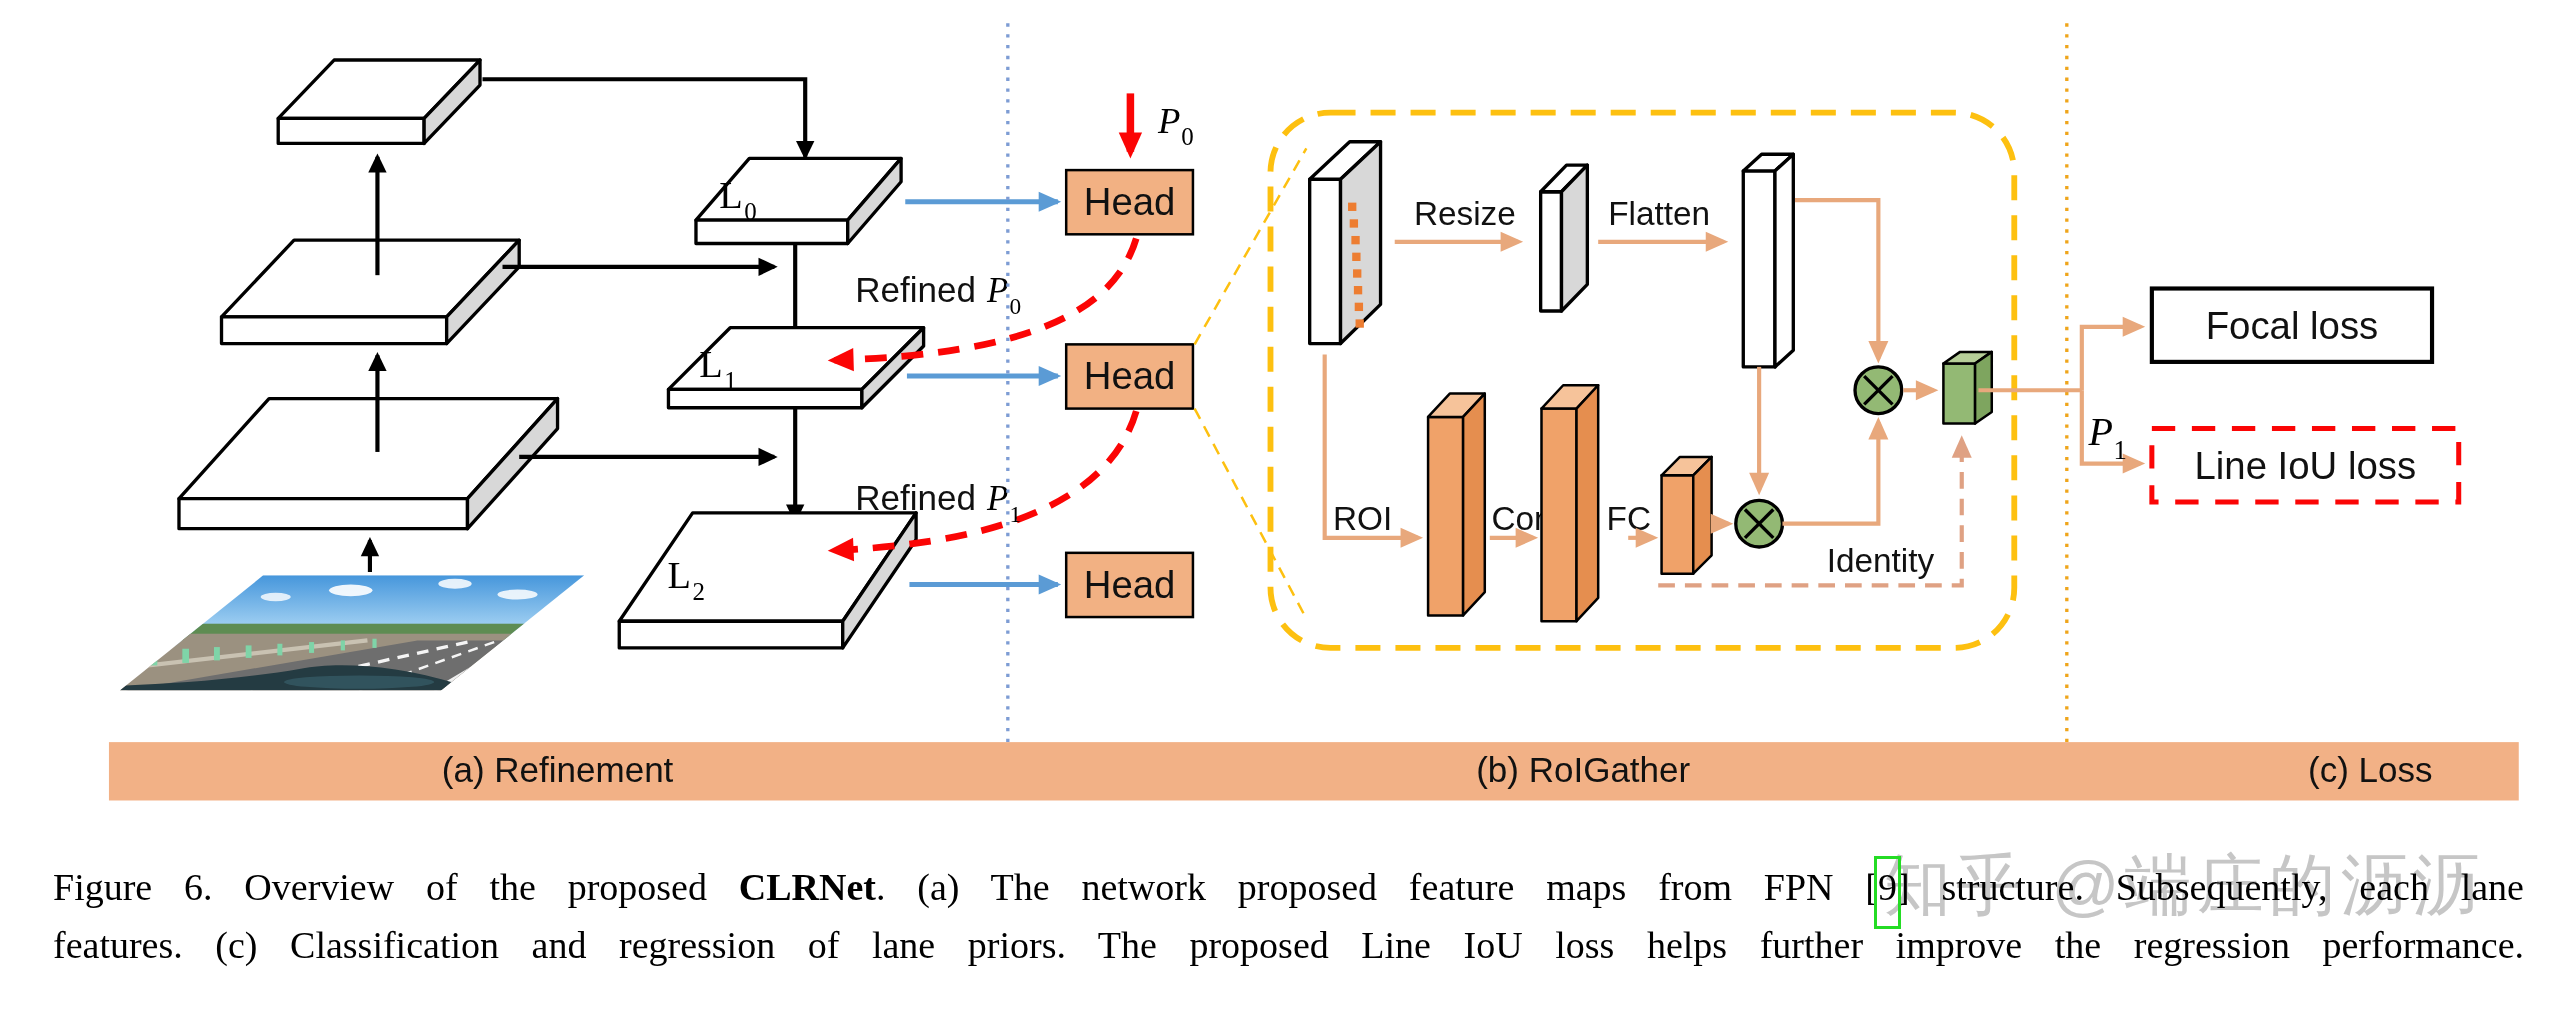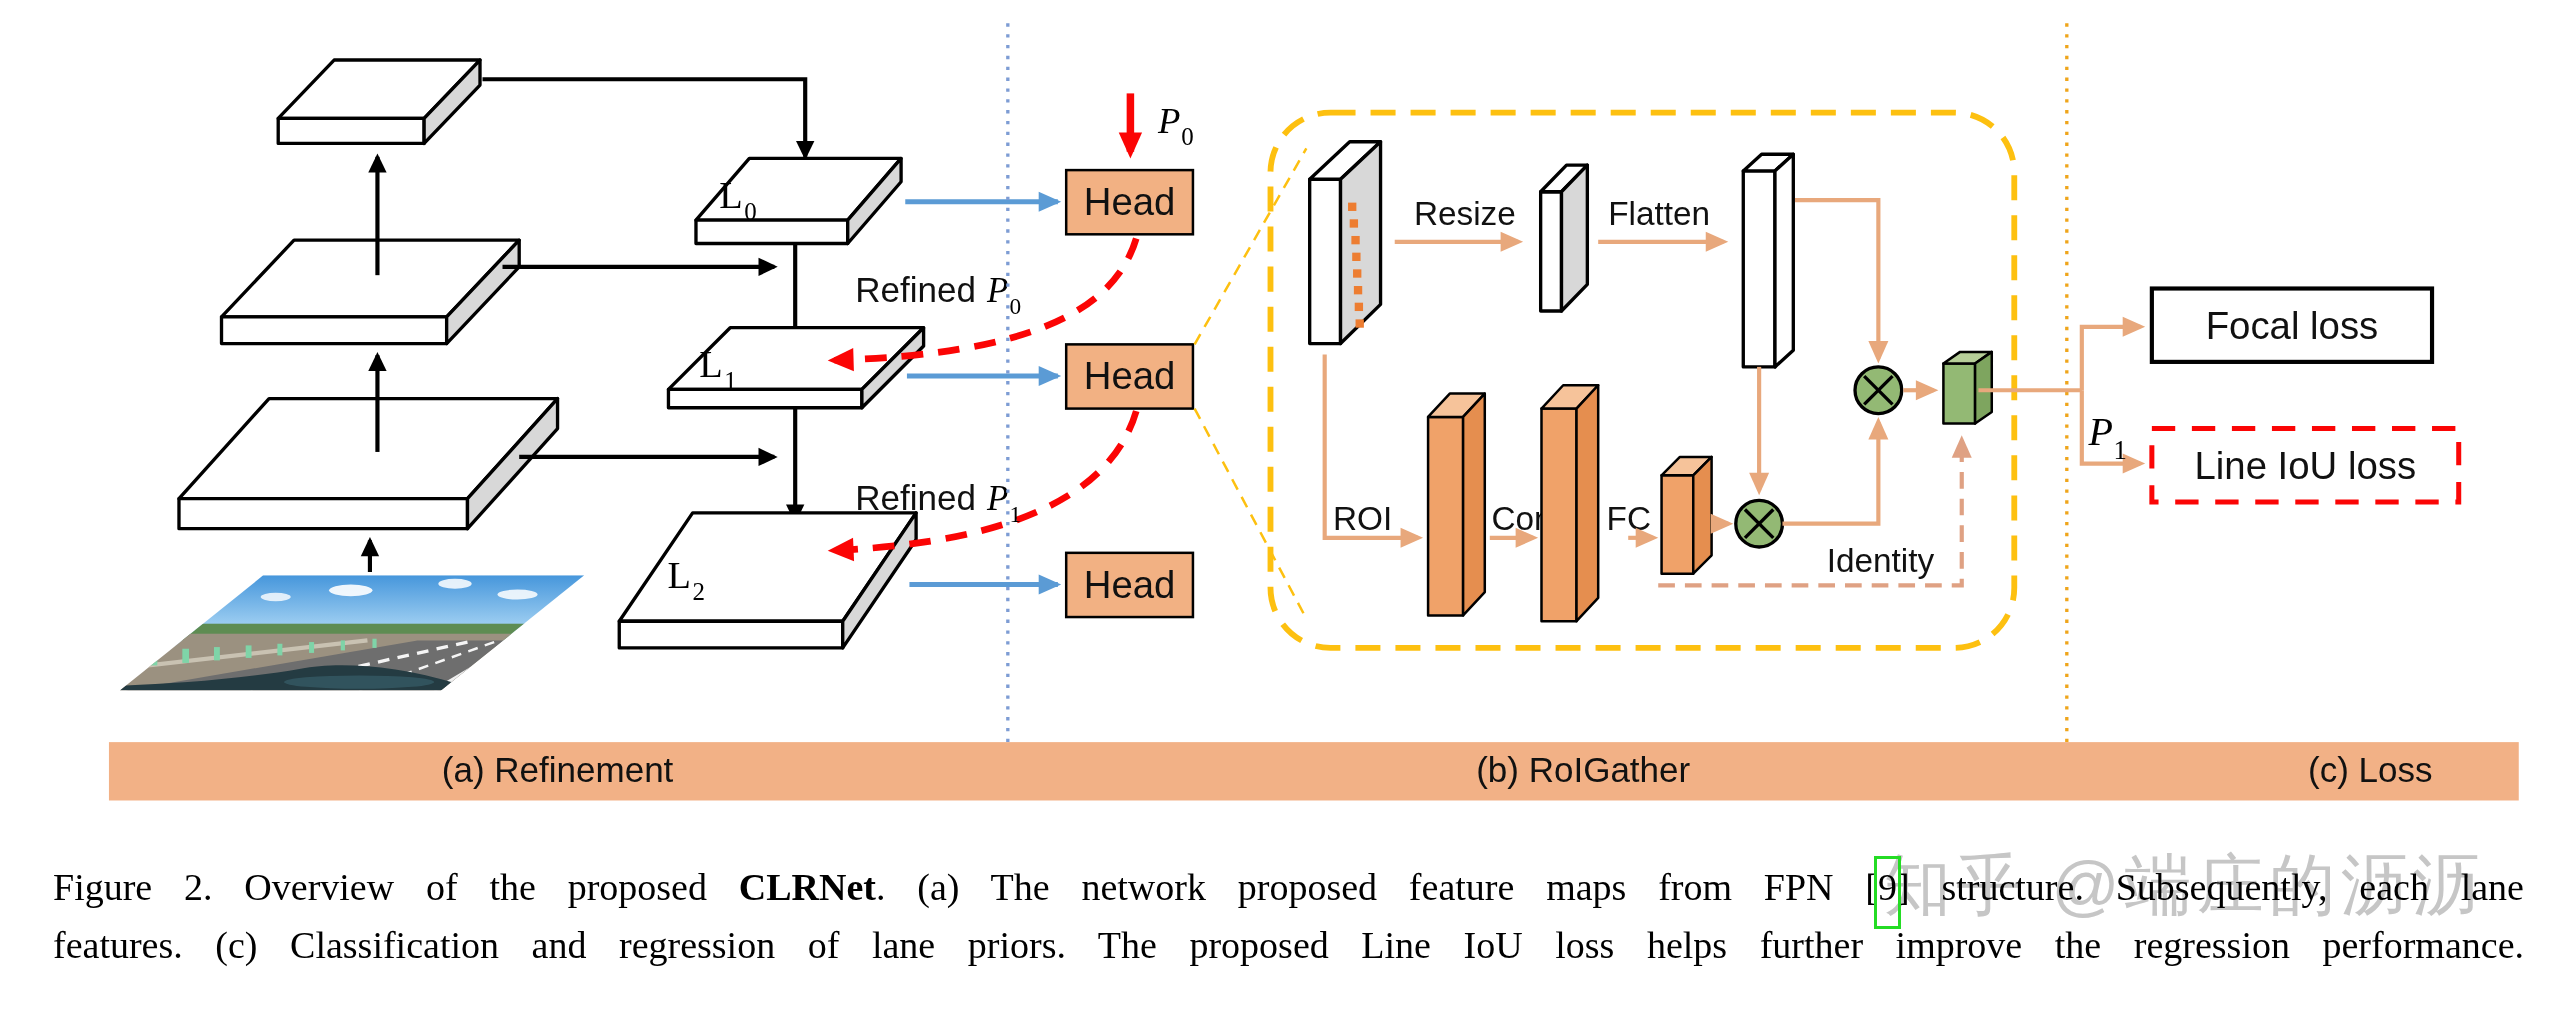--- a/index.html
+++ b/index.html
@@ -275,17 +275,17 @@
     <rect x="130" y="890" width="2890" height="70" style="fill:var(--band)"></rect>
     <text class="sans" x="668" y="938" font-size="42" text-anchor="middle">(a) Refinement</text>
     <text class="sans" x="1898" y="938" font-size="42" text-anchor="middle">(b) RoIGather</text>
     <text class="sans" x="2842" y="938" font-size="42" text-anchor="middle">(c) Loss</text>
   </g>
 </svg>
 
 <div class="wm">知乎 @端庄的沥沥</div>
 
 <div class="caption">
-  <div class="cap-line"><span>Figure 2.  Overview of the proposed </span><b>CLRNet</b><span>.  (a) The network proposed feature maps from FPN [</span><span class="cite"><i></i><span>9</span></span><span>] structure.  Subsequently, each lane</span></div>
+  <div class="cap-line"><span>Figure 6.  Overview of the proposed </span><b>CLRNet</b><span>.  (a) The network proposed feature maps from FPN [</span><span class="cite"><i></i><span>9</span></span><span>] structure.  Subsequently, each lane</span></div>
   <div class="cap-line">features.  (c) Classification and regression of lane priors.  The proposed Line IoU loss helps further improve the regression performance.</div>
 </div>
 </div>
 
 
 </body></html>

